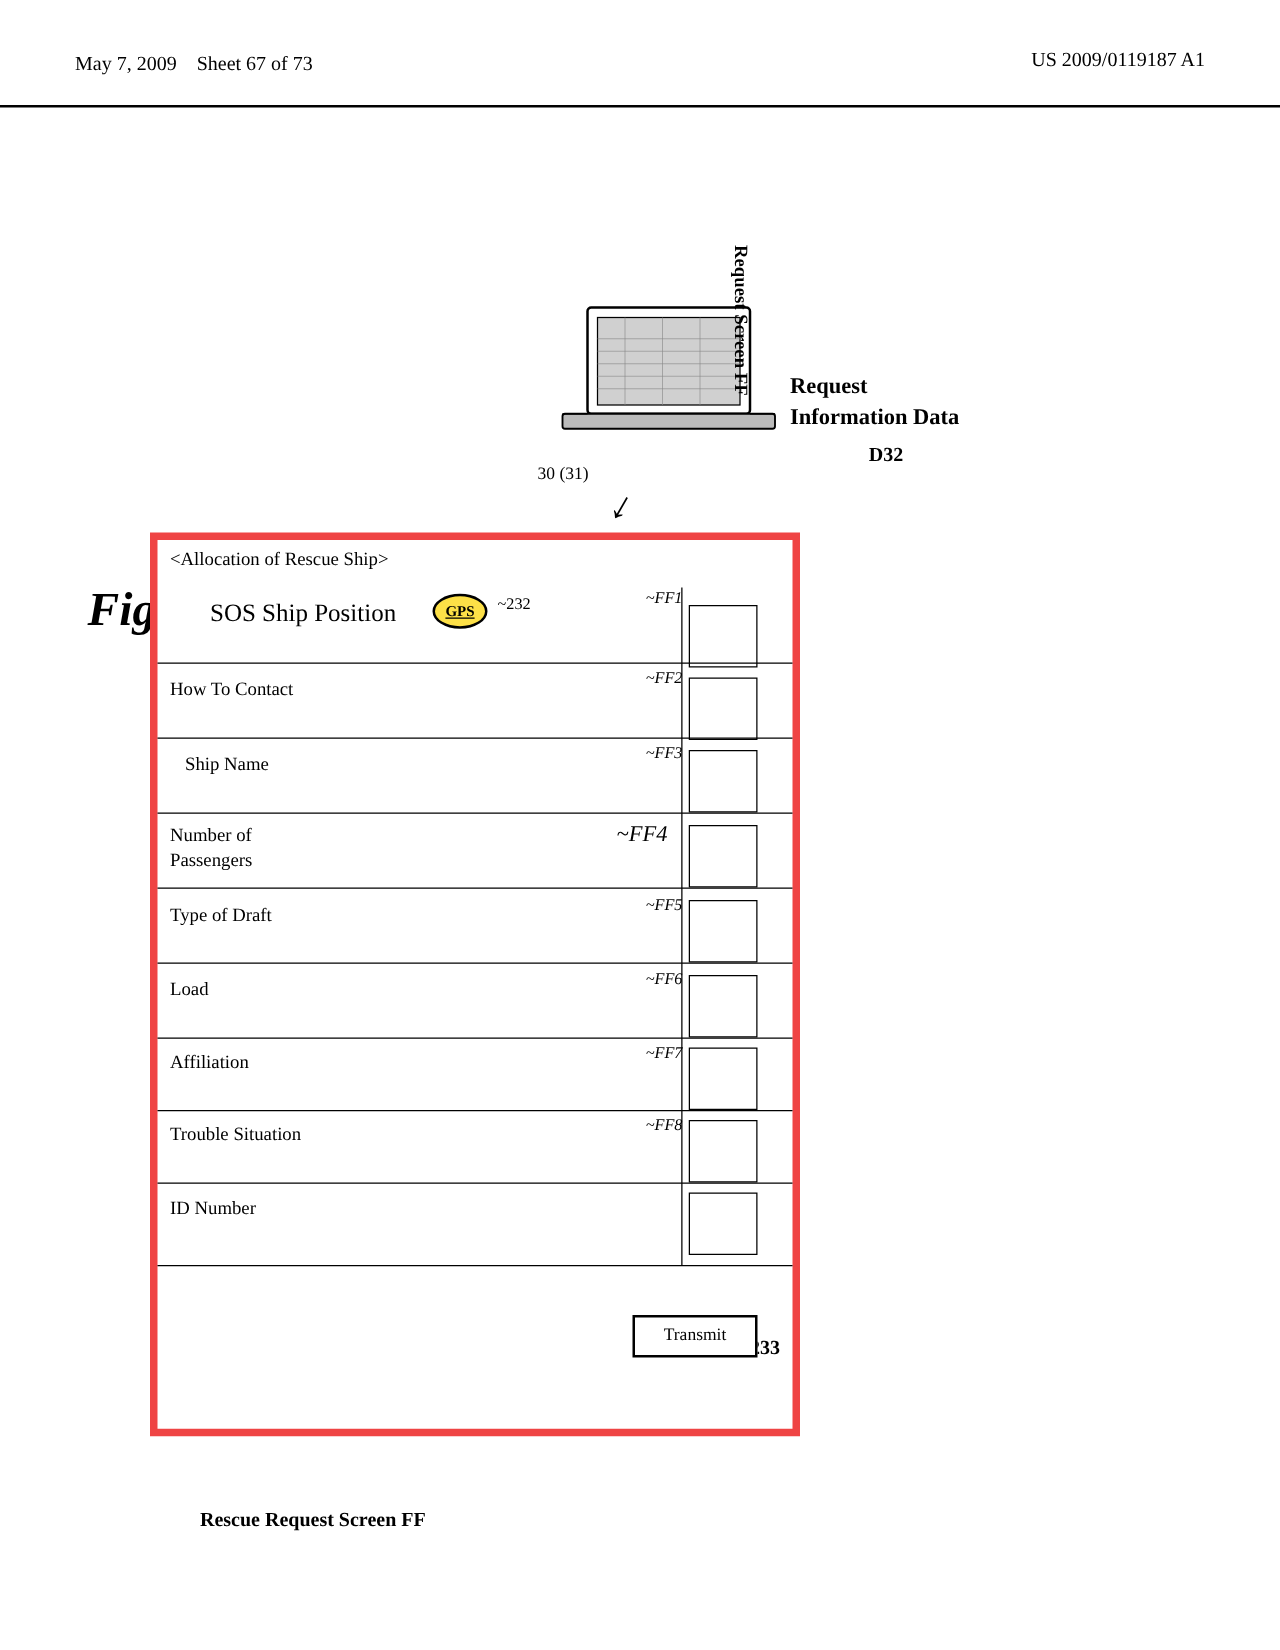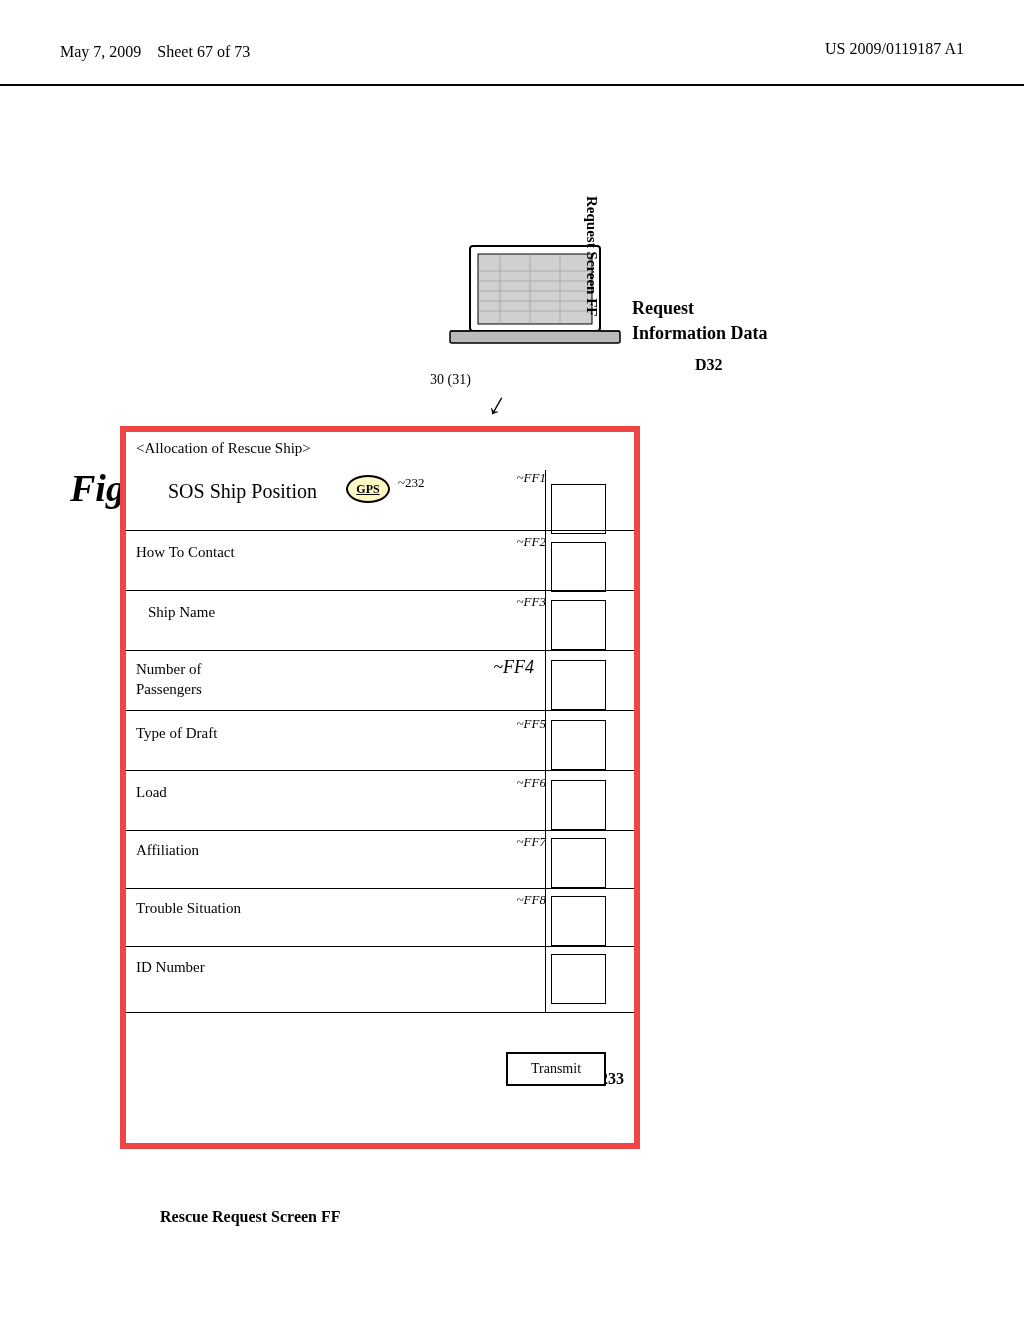--- a/index.html
+++ b/index.html
@@ -70,21 +70,21 @@
       position: absolute;
       width: 44px;
       height: 28px;
       border: 2px solid #000;
       border-radius: 50%;
       display: flex;
       align-items: center;
       justify-content: center;
       font-size: 12px;
       font-weight: bold;
-      background: #fef9c3;
+      background: #fde047;
       text-decoration: underline;
     }
 
     
     .laptop-svg {
       position: absolute;
     }
   </style>
 </head>
 <body>

